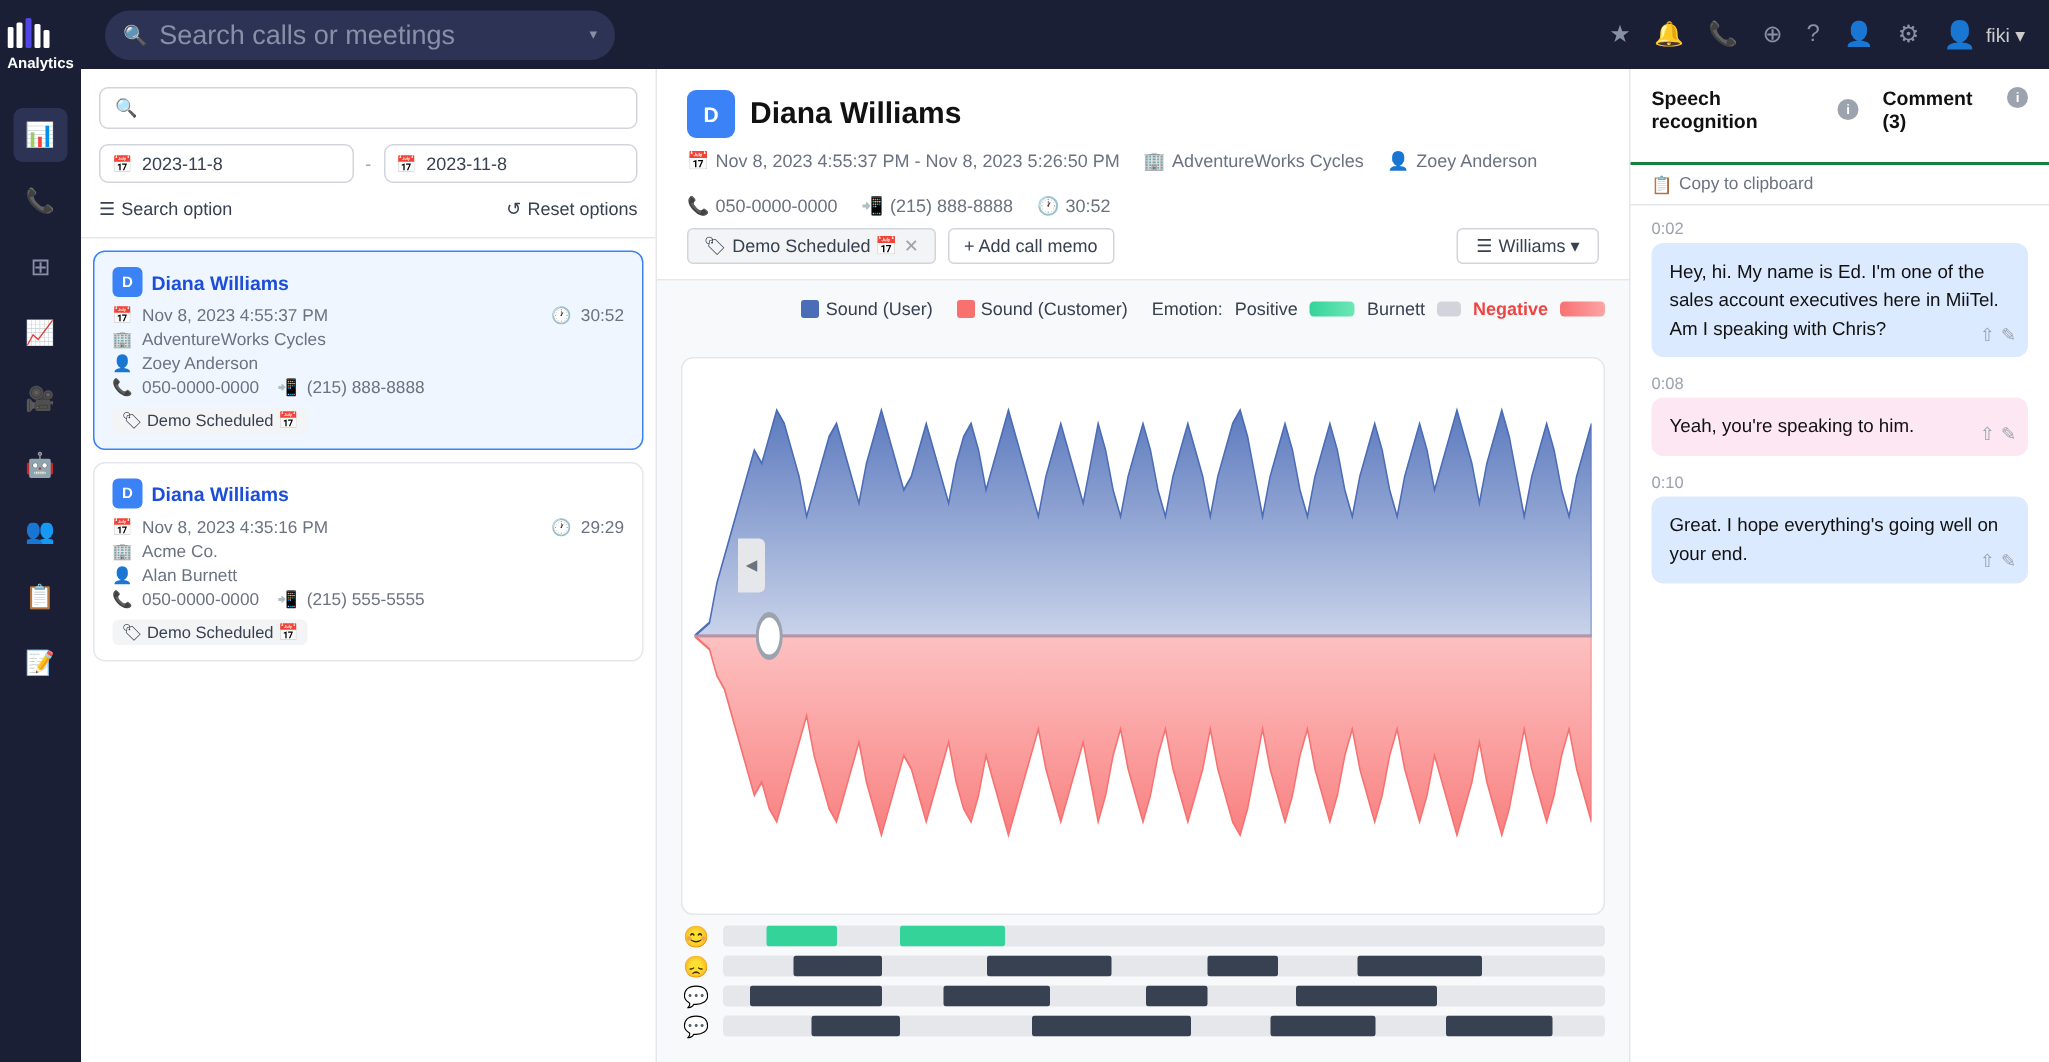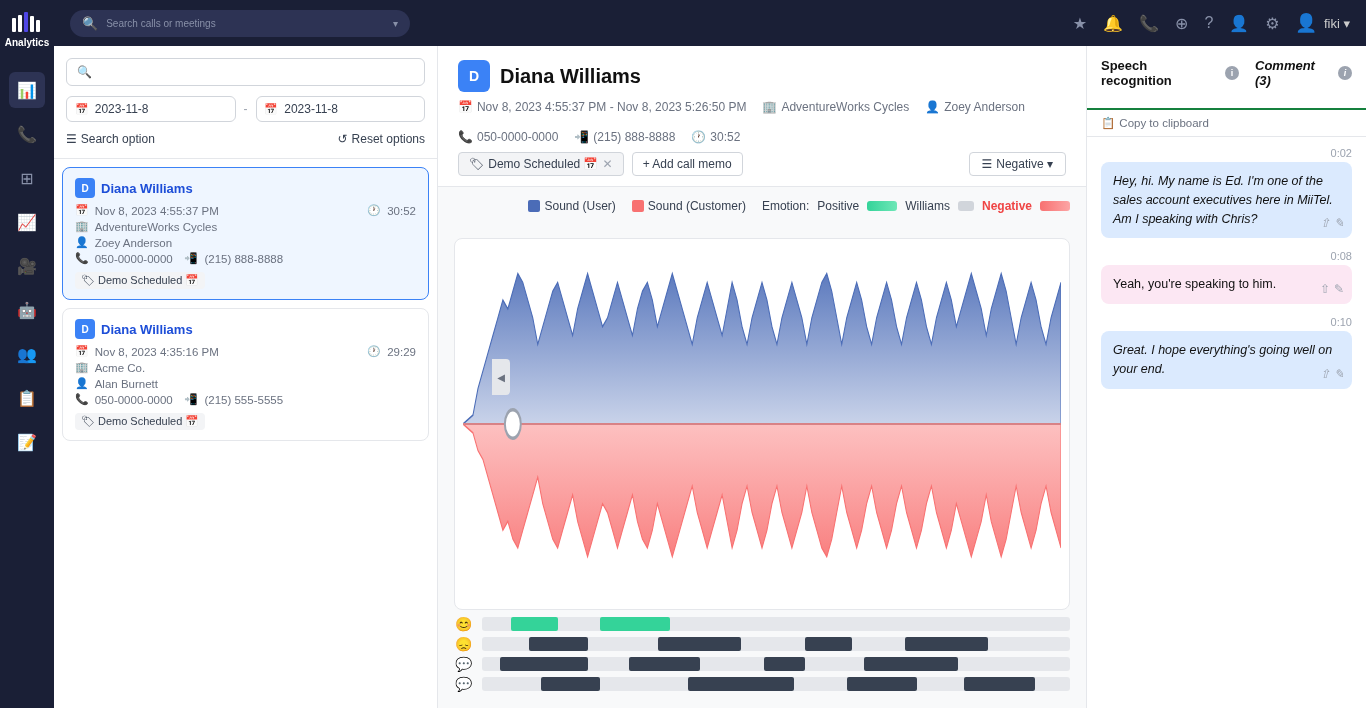--- a/index.html
+++ b/index.html
@@ -14,21 +14,21 @@
       align-items: center;
       padding: 12px 0;
       gap: 8px;
       flex-shrink: 0;
     }
     .nav-logo {
       color: #fff;
       font-size: 13px;
       font-weight: 700;
       margin-bottom: 16px;
-      text-align: center;
+      text-align: left;
       padding: 0 4px;
     }
     .nav-icon {
       width: 36px;
       height: 36px;
       border-radius: 6px;
       display: flex;
       align-items: center;
       justify-content: center;
       color: #8890a8;
@@ -61,21 +61,21 @@
       border-radius: 20px;
       padding: 6px 12px;
       width: 340px;
       gap: 8px;
     }
     .search-bar input {
       background: transparent;
       border: none;
       outline: none;
       color: #5eead4;
-      font-size: 10px;
+      font-size: 18px;
       flex: 1;
     }
     .search-bar input::placeholder { color: #8890a8; }
     .search-bar-arrow { color: #8890a8; font-size: 10px; }
     .top-bar-icons { display: flex; align-items: center; gap: 16px; }
     .top-bar-icon { color: #8890a8; cursor: pointer; font-size: 16px; }
     .top-bar-user { display: flex; align-items: center; gap: 6px; color: #ccc; font-size: 13px; cursor: pointer; }
 
     
     .main-content {
@@ -447,24 +447,22 @@
       color: #111;
       display: flex;
       align-items: center;
       gap: 4px;
     }
     .comment-title {
       font-size: 13px;
       font-weight: 600;
       color: #111;
       display: flex;
-      align-items: center;
       gap: 4px;
       margin-left: auto;
-      font-style: italic;
     }
     .info-icon {
       width: 14px;
       height: 14px;
       border-radius: 50%;
       background: #9ca3af;
       color: #fff;
       font-size: 9px;
       display: inline-flex;
       align-items: center;
@@ -504,34 +502,33 @@
       flex: 1;
       overflow-y: auto;
       padding: 10px 14px;
       display: flex;
       flex-direction: column;
       gap: 12px;
     }
     .msg-timestamp {
       font-size: 11px;
       color: #9ca3af;
-      text-align: right;
+      text-align: left;
     }
     .msg-bubble {
       border-radius: 8px;
       padding: 10px 12px;
       font-size: 12.5px;
       line-height: 1.5;
       color: #111;
       position: relative;
     }
     .msg-bubble.user {
       background: #dbeafe;
       margin-right: 0;
-      font-style: italic;
     }
     .msg-bubble.agent {
       background: #fce7f3;
       margin-right: 0;
     }
     .msg-actions {
       position: absolute;
       right: 8px;
       bottom: 6px;
       display: flex;
@@ -743,40 +740,40 @@
         <div class="tag-pill">
           <span>🏷</span>
           <span>Demo Scheduled 📅</span>
           <span class="close">✕</span>
         </div>
         <div class="add-memo-btn">
           <span>+ Add call memo</span>
         </div>
         <div class="operation-btn">
           <span>☰</span>
-          <span>Negative ▾</span>
+          <span>Williams ▾</span>
         </div>
       </div>
     </div>
 
     <div class="chart-container">
       <div class="chart-legend">
         <div class="legend-item">
           <div class="legend-dot" style="background:#4b6cb7;"></div>
           <span>Sound (User)</span>
         </div>
         <div class="legend-item">
           <div class="legend-dot" style="background:#f87171;"></div>
           <span>Sound (Customer)</span>
         </div>
         <div class="emotion-legend">
           <span>Emotion:</span>
           <span>Positive</span>
           <div class="emotion-bar" style="background: linear-gradient(90deg,#34d399,#6ee7b7);"></div>
-          <span>Williams</span>
+          <span>Burnett</span>
           <div class="emotion-bar" style="background:#d1d5db;width:16px;"></div>
           <span style="color:#ef4444;font-weight:600;">Negative</span>
           <div class="emotion-bar" style="background: linear-gradient(90deg,#f87171,#fca5a5);width:30px;"></div>
         </div>
       </div>
 
       <div class="chart-wrapper">
         <svg class="chart-svg" viewBox="0 0 600 200" preserveAspectRatio="none">
 
           <defs>

